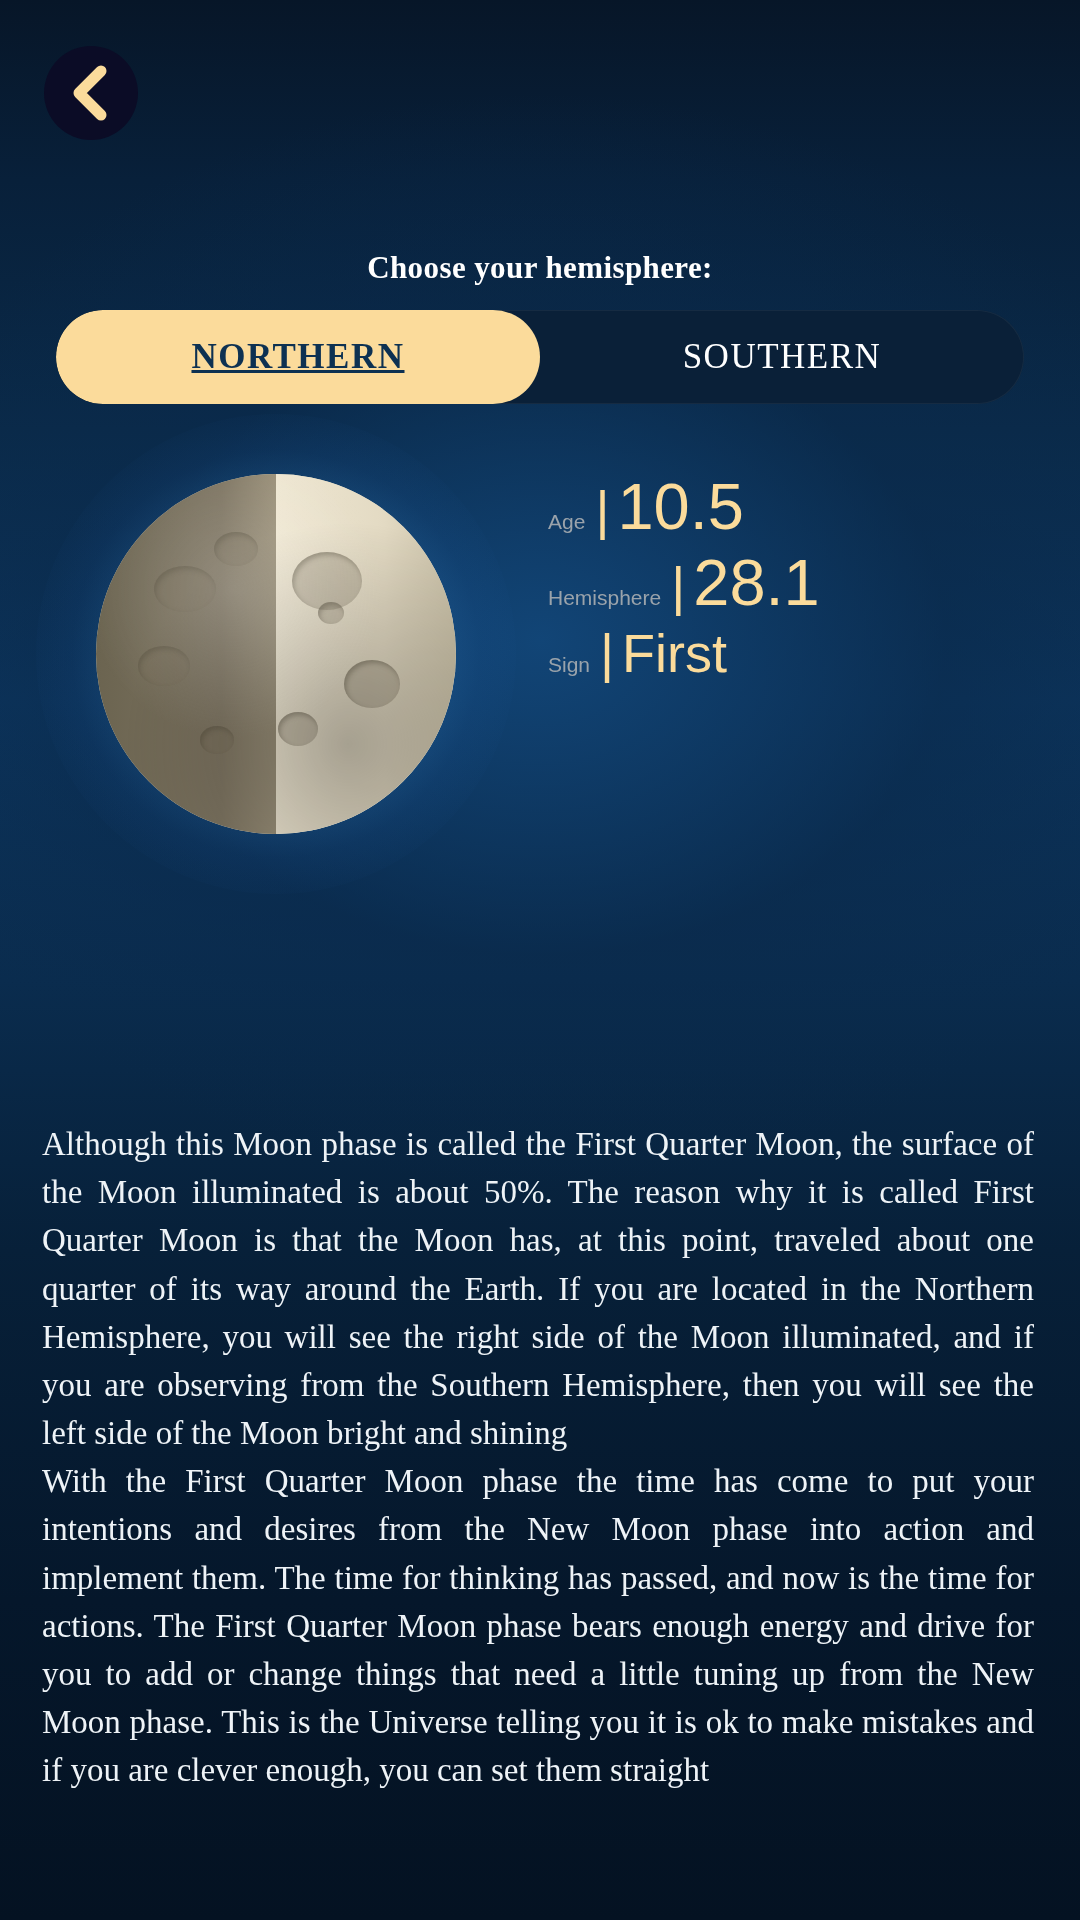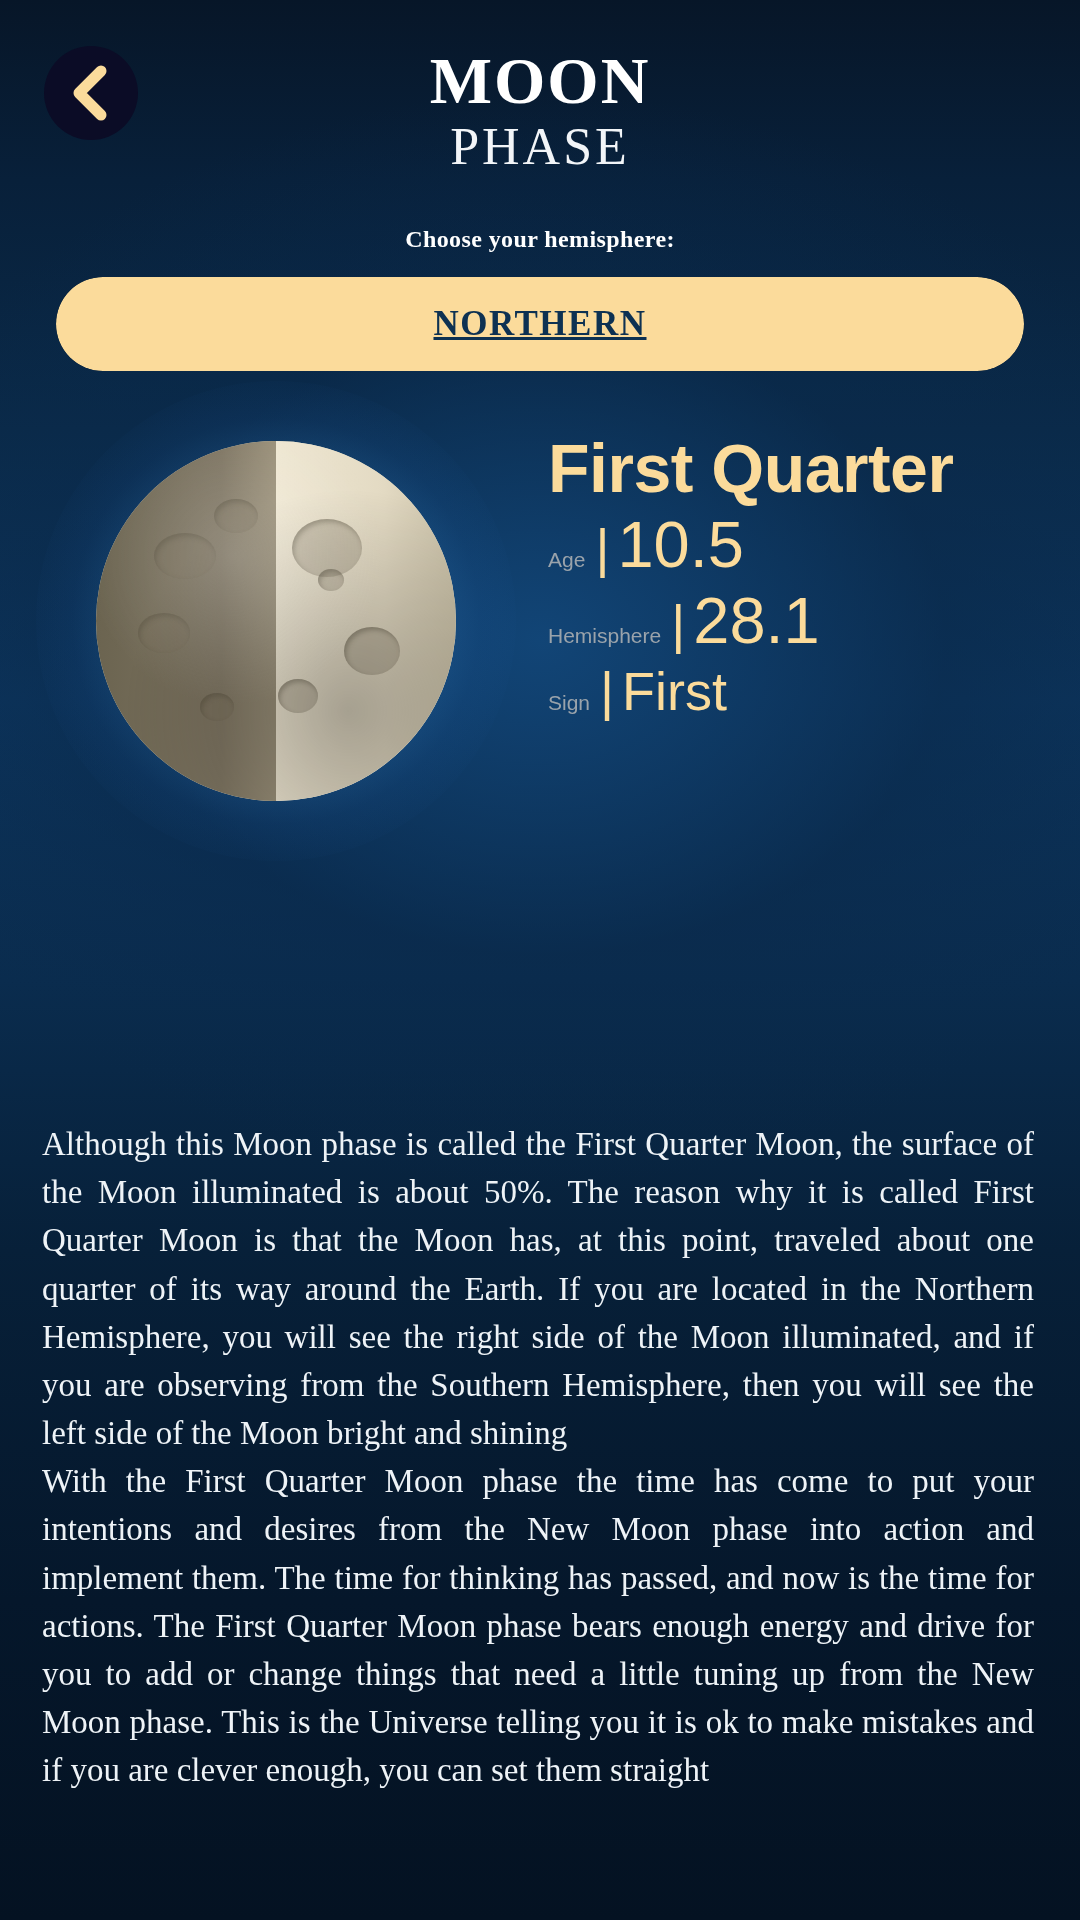--- a/index.html
+++ b/index.html
@@ -71,24 +71,24 @@
     font-size: 52px;
     letter-spacing: 3px;
     color: #f2f5f8;
     line-height: 1.25;
   }
 
   
   .choose-label {
     text-align: center;
     color: #ffffff;
-    font-size: 24px;
+    font-size: 31px;
     font-weight: bold;
     letter-spacing: 0.4px;
-    margin-top: 16px;
+    margin-top: 40px;
   }
   .segmented {
     margin: 24px 56px 0 56px;
     height: 94px;
     border-radius: 48px;
     background: #0a2038;
     display: flex;
     align-items: stretch;
     overflow: hidden;
     box-shadow: inset 0 0 0 1px rgba(255,255,255,0.05);
@@ -246,29 +246,26 @@
 <div class="app">
 
   <div class="header">
     <button class="back-btn">
       <span>
         <svg width="40" height="56" viewBox="0 0 40 56" aria-hidden="true">
           <polyline points="30,6 8,28 30,50" fill="none" stroke="#fbdb9b" stroke-width="11" stroke-linecap="round" stroke-linejoin="round"></polyline>
         </svg>
       </span>
     </button>
-    <div class="titles">
-      <div class="title-main">MOON</div>
-      <div class="title-sub">PHASE</div>
-    </div>
   </div>
 
   <div class="choose-label">Choose your hemisphere:</div>
   <div class="segmented">
     <button class="seg active">NORTHERN</button>
+    <button class="seg">SOUTHERN</button>
   </div>
 
   <div class="moon-block">
     <div class="moon-wrap">
       <div class="moon-glow"></div>
       <div class="moon">
         <div class="moon-dark"></div>
         <div class="moon-light"></div>
         <div class="crater" style="left:58px;top:92px;width:62px;height:46px;"></div>
         <div class="crater" style="left:118px;top:58px;width:44px;height:34px;"></div>
@@ -276,21 +273,20 @@
         <div class="crater" style="left:196px;top:78px;width:70px;height:58px;"></div>
         <div class="crater" style="left:248px;top:186px;width:56px;height:48px;"></div>
         <div class="crater" style="left:182px;top:238px;width:40px;height:34px;"></div>
         <div class="crater" style="left:104px;top:252px;width:34px;height:28px;"></div>
         <div class="crater" style="left:222px;top:128px;width:26px;height:22px;"></div>
         <div class="moon-shade"></div>
       </div>
     </div>
 
     <div class="info">
-      <div class="phase-name">First Quarter</div>
 
       <div class="stat">
         <span class="stat-label">Age</span>
         <span class="stat-bar">|</span>
         <span class="stat-value">10.5</span>
       </div>
 
       <div class="stat">
         <span class="stat-label">Hemisphere</span>
         <span class="stat-bar">|</span>

